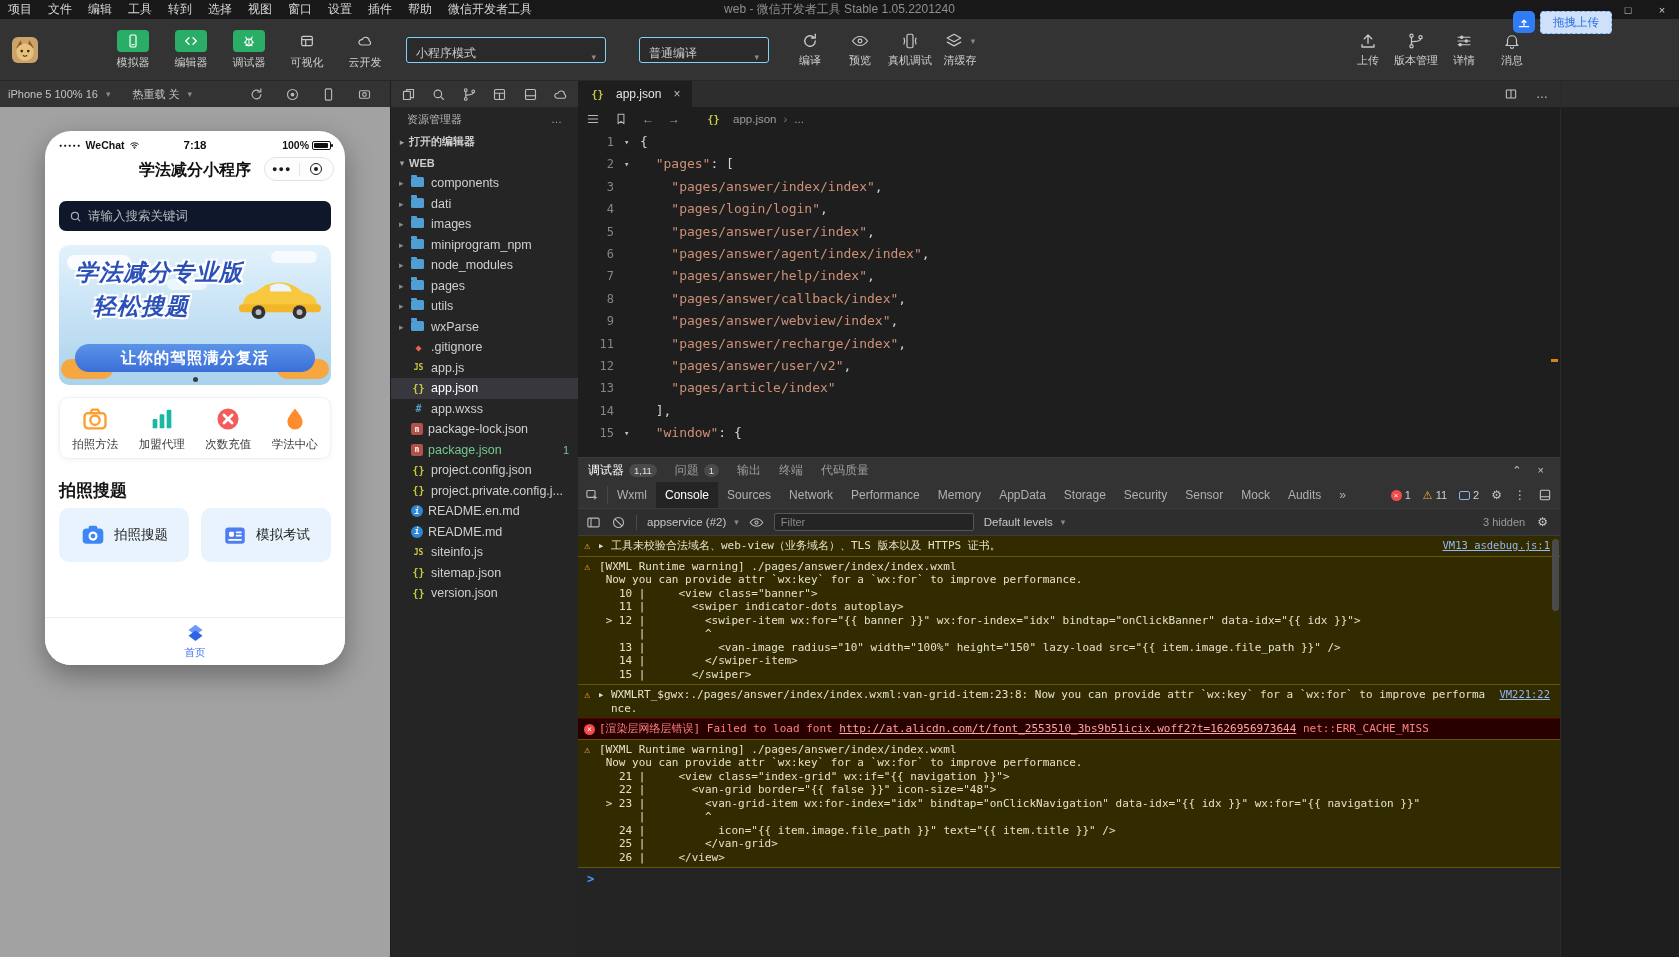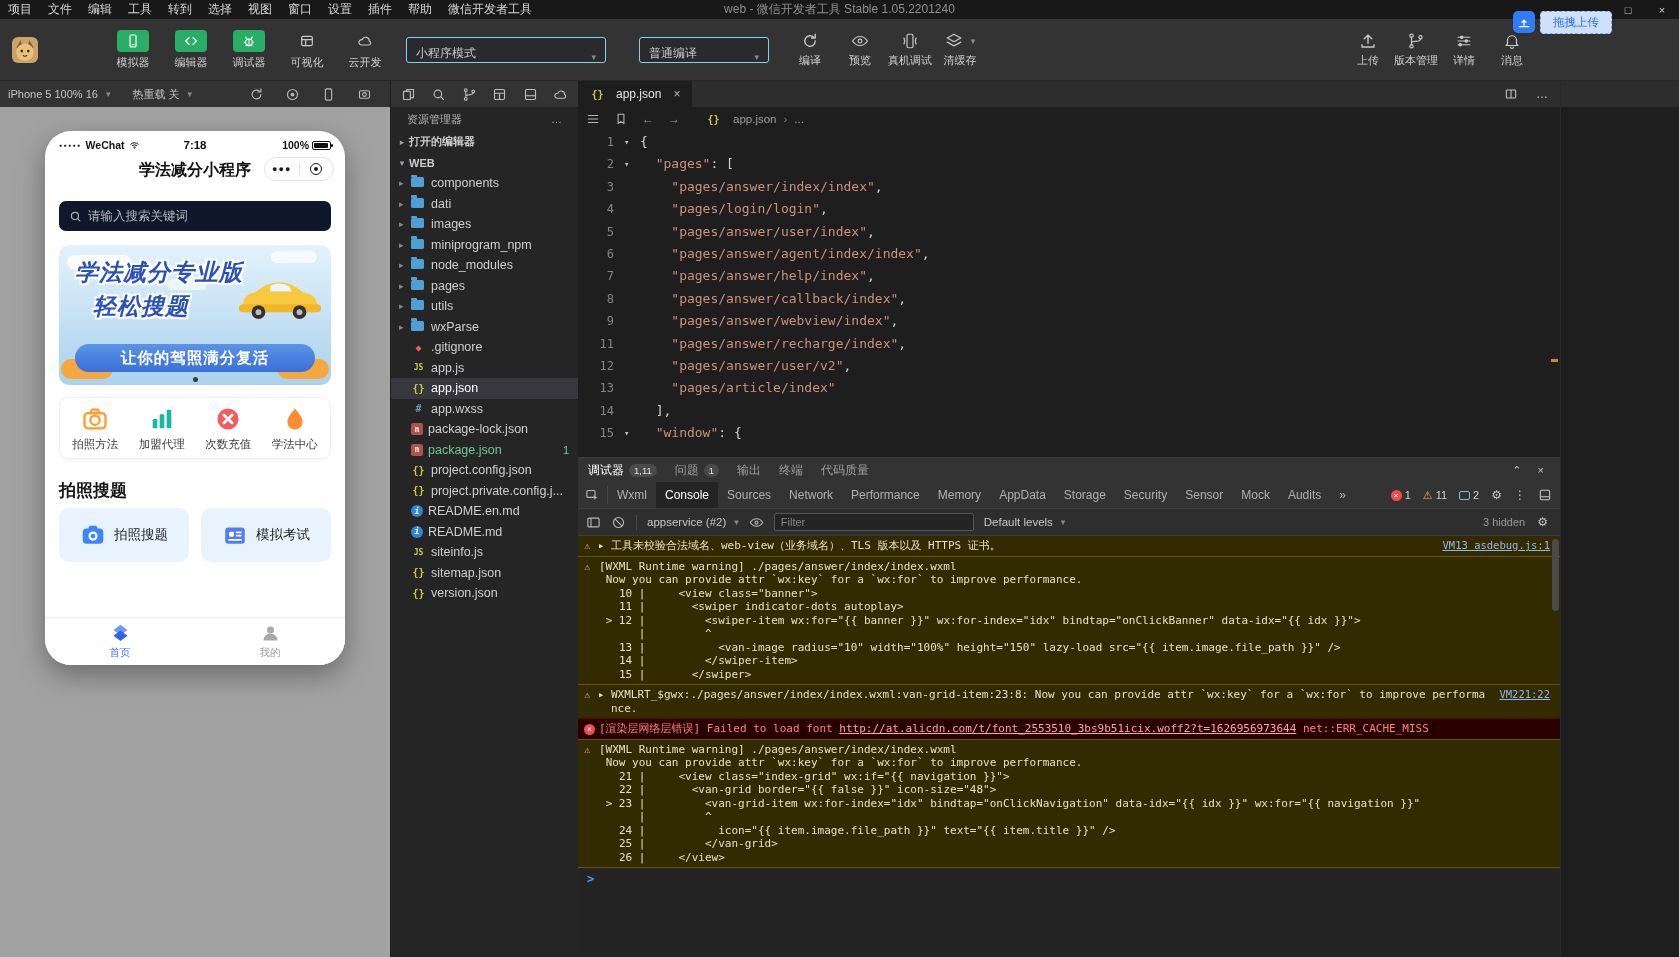--- a/index.html
+++ b/index.html
@@ -563,29 +563,20 @@
           <div class="p-tabbar">
               <div class="ptab active">
      <span class="icon">
                   <svg viewBox="0 0 24 24">
                     <polygon points="12,2 20,8 12,14 4,8" fill="#6b9af8"></polygon>
                     <polygon points="12,8.5 20,14.5 12,20.5 4,14.5" fill="#2f63e8"></polygon>
                   </svg>
                 </span>
      <span class="ptab-l">首页</span>
               </div>
-              <div class="ptab ">
-     <span class="icon">
-                  <svg viewBox="0 0 24 24">
-                    <circle cx="12" cy="8" r="4" fill="#a8a8a8"></circle>
-                    <path d="M4 20a8 8 0 0 1 16 0z" fill="#a8a8a8"></path>
-                  </svg>
-                </span>
-     <span class="ptab-l">我的</span>
-              </div>
             </div>
         </div>
       </div>
     </div>
 
     <div class="explorer">
       <div class="exp-iconbar">
         <span class="icon">
             <svg viewBox="0 0 24 24" fill="none" stroke="currentColor" stroke-width="1.8" stroke-linejoin="round">
               <rect x="4" y="7" width="11" height="13" rx="1"></rect>

